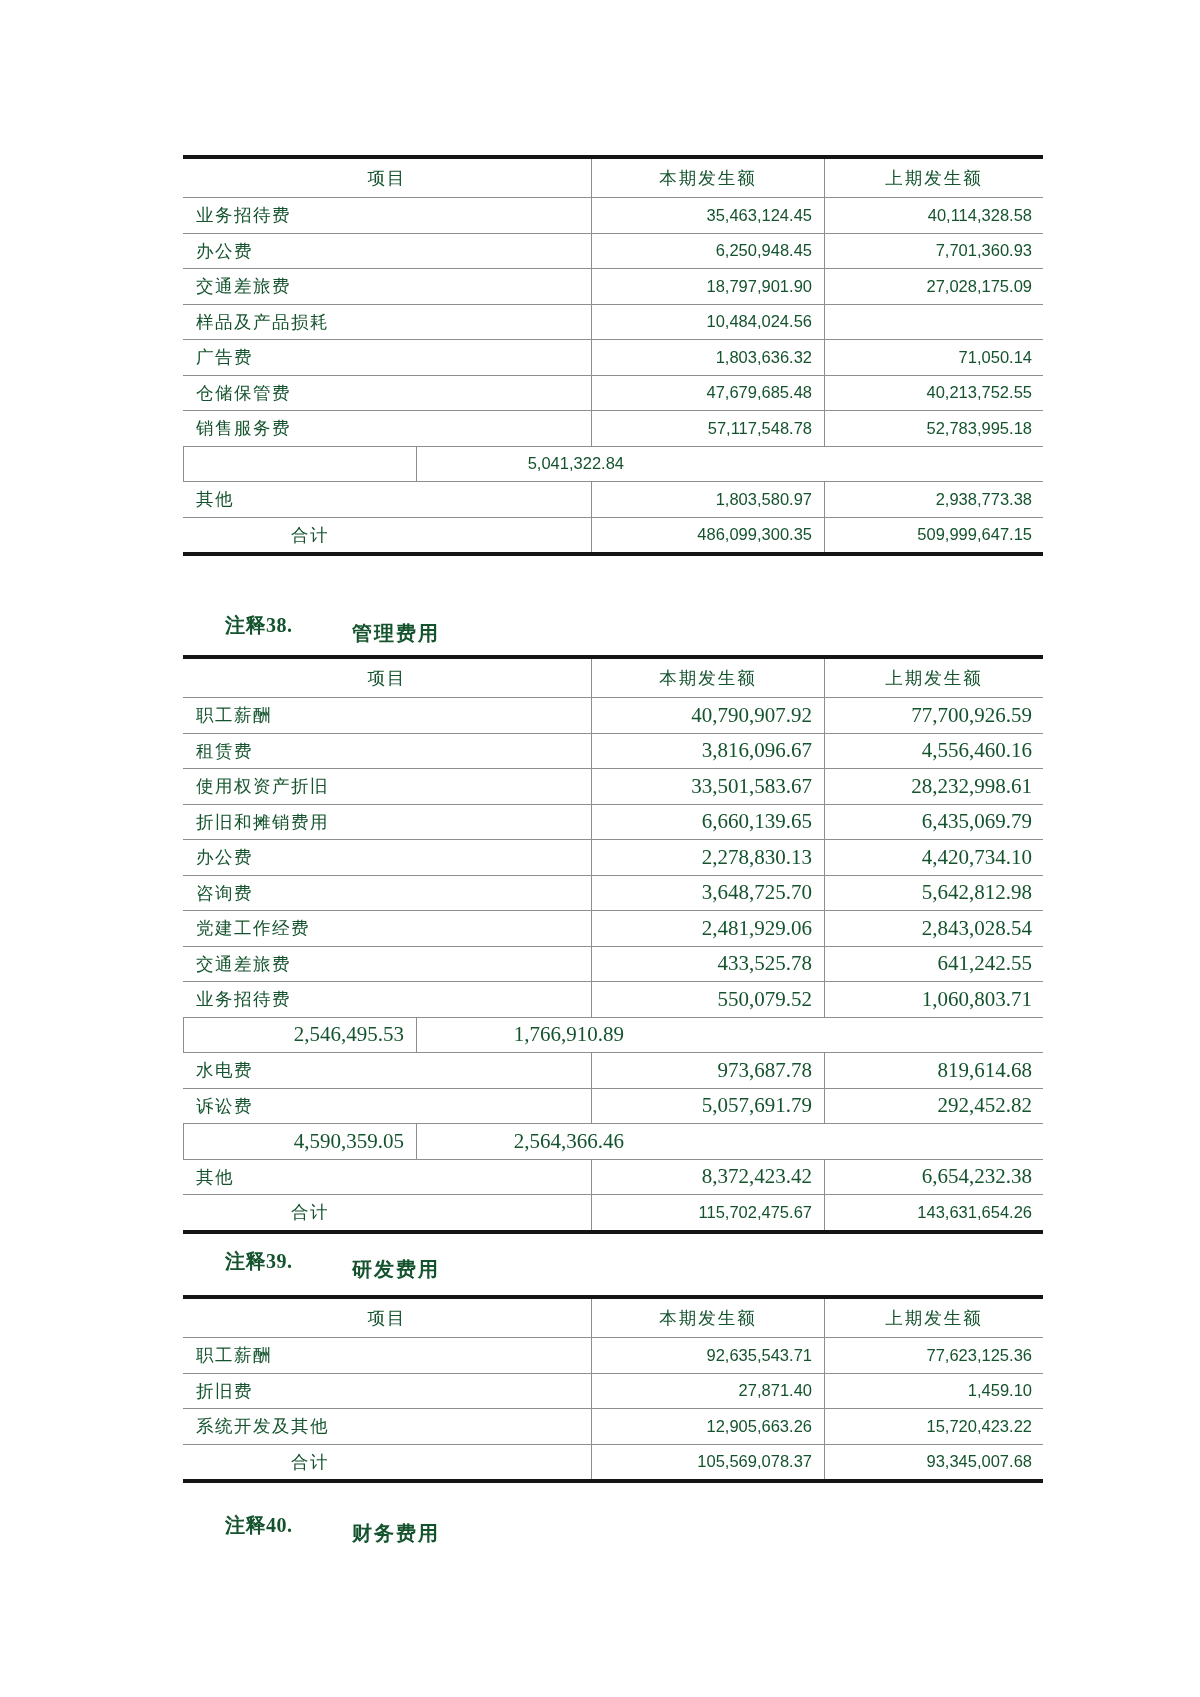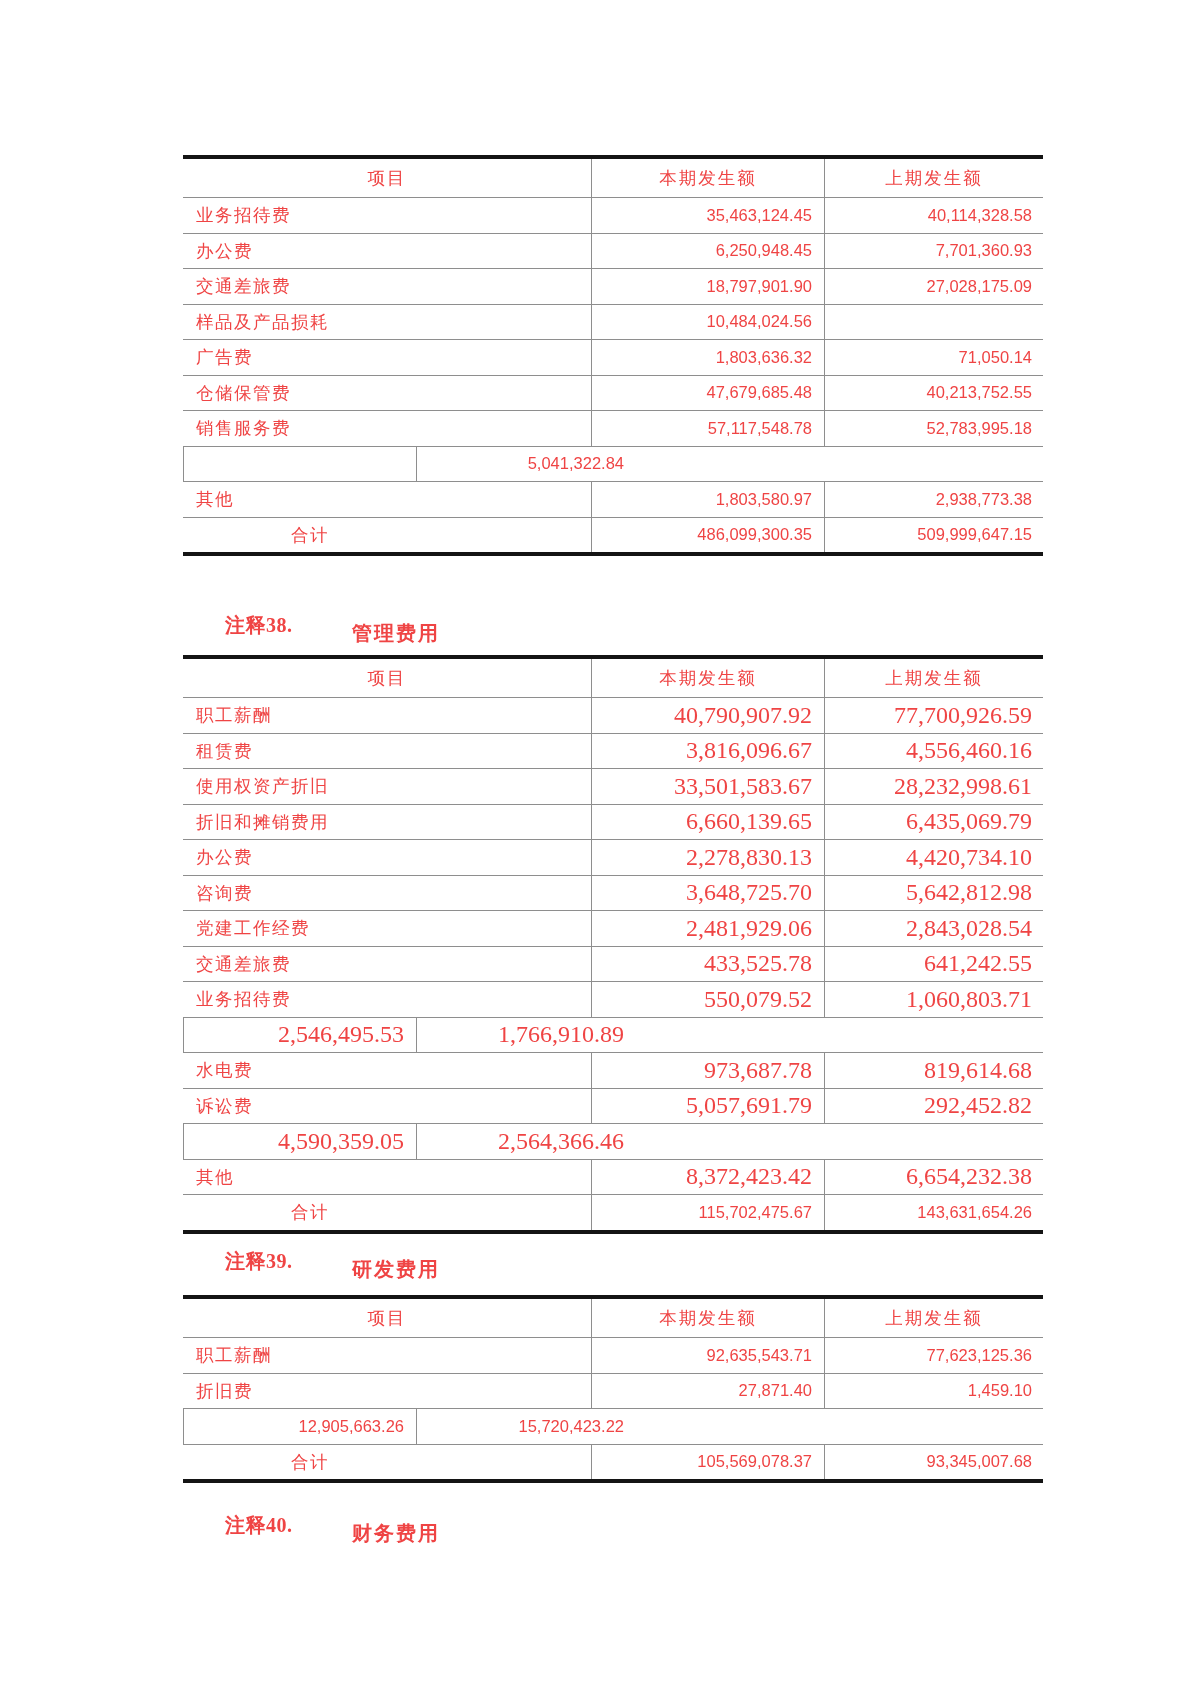--- a/index.html
+++ b/index.html
@@ -2,21 +2,21 @@
 <html><head>
 <meta charset="utf-8">
 <style>
   html, body { margin: 0; padding: 0; background: #ffffff; }
   .page {
     position: relative;
     width: 1200px;
     height: 1697px;
     background: #ffffff;
     font-family: "Liberation Serif", serif;
-    color: #ef4444;
+    color: #14532d;
     overflow: hidden;
   }
   .fin-table {
     position: absolute;
     left: 183px;
     width: 860px;
     border-top: 4px solid #141414;
     border-bottom: 4px solid #141414;
   }
   .row {
@@ -33,21 +33,21 @@
     overflow: hidden;
     white-space: nowrap;
   }
   .c1 { width: 408px; padding-left: 13px; }
   .c2 { width: 234px; justify-content: flex-end; padding-right: 12px;
         border-left: 1px solid #8e8e8e; border-right: 1px solid #8e8e8e; }
   .c3 { width: 218px; justify-content: flex-end; padding-right: 11px; }
   .cell.head { justify-content: center; padding: 0; font-size: 17.5px; letter-spacing: 2px; }
   .cell.label { font-size: 17.5px; letter-spacing: 1.5px; text-align: center; }
   .num-sans { font-family: "Liberation Sans", sans-serif; font-size: 16.5px; letter-spacing: 0; }
-  .num-serif { font-family: "Liberation Serif", serif; font-size: 24px; letter-spacing: 0; }
+  .num-serif { font-family: "Liberation Serif", serif; font-size: 21px; letter-spacing: 0; }
   .row.total .c1 { padding-left: 108px; }
   .note-heading {
     position: absolute;
     left: 0;
     width: 100%;
     height: 26px;
     font-weight: bold;
     font-size: 20px;
   }
   .note-label { position: absolute; left: 225px; top: 0; letter-spacing: 0.5px; }
@@ -216,20 +216,21 @@
         <div class="cell c1 label">职工薪酬</div>
         <div class="cell c2 num-sans">92,635,543.71</div>
         <div class="cell c3 num-sans">77,623,125.36</div>
       </div>
       <div class="row">
         <div class="cell c1 label">折旧费</div>
         <div class="cell c2 num-sans">27,871.40</div>
         <div class="cell c3 num-sans">1,459.10</div>
       </div>
       <div class="row">
+        <div class="cell c1 label">系统开发及其他</div>
         <div class="cell c2 num-sans">12,905,663.26</div>
         <div class="cell c3 num-sans">15,720,423.22</div>
       </div>
       <div class="row total">
         <div class="cell c1 label">合计</div>
         <div class="cell c2 num-sans">105,569,078.37</div>
         <div class="cell c3 num-sans">93,345,007.68</div>
       </div>
     </section>
 

